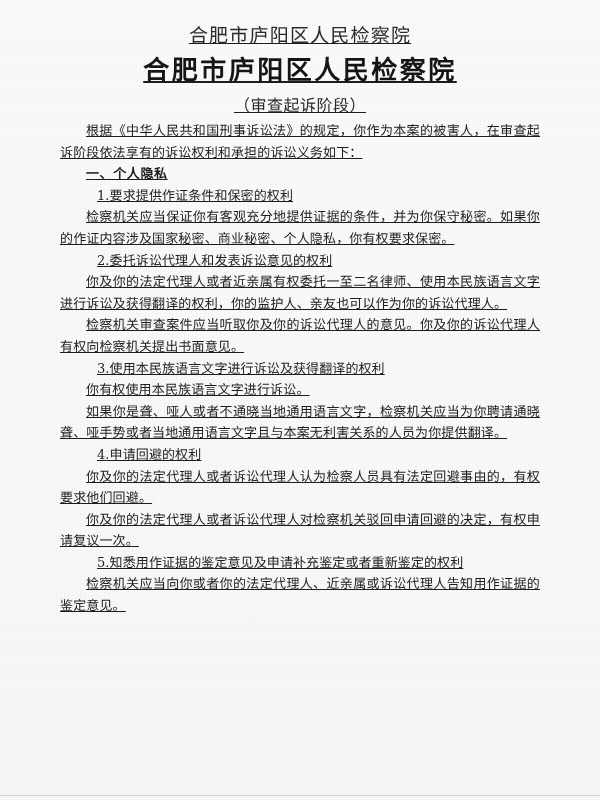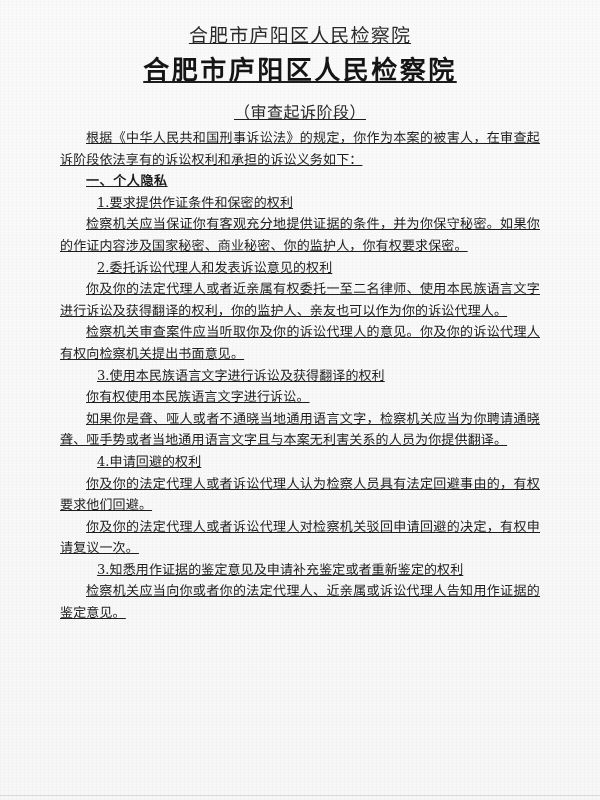--- a/index.html
+++ b/index.html
@@ -59,21 +59,21 @@
     font-weight: 700;
     letter-spacing: 2.5px;
     margin-top: 5px;
     color: #151515;
   }
   .stage-line {
     text-align: center;
     font-size: 16px;
     line-height: 24px;
     letter-spacing: 0.5px;
-    margin-top: 14px;
+    margin-top: 7px;
     color: #2a2a2a;
   }
 
   
   .body {
     margin-top: 2px;
   }
   .para {
     font-size: 13px;
     line-height: 21.6px;
@@ -106,27 +106,27 @@
   <div class="org-line">合肥市庐阳区人民检察院</div>
 
   <div class="doc-title">合肥市庐阳区人民检察院</div>
 
   <div class="stage-line">（审查起诉阶段）</div>
 
   <div class="body" id="body-content">
       <p class="para indent">根据《中华人民共和国刑事诉讼法》的规定，你作为本案的被害人，在审查起诉阶段依法享有的诉讼权利和承担的诉讼义务如下：</p>
       <p class="para section">一、个人隐私</p>
       <p class="para item">1.要求提供作证条件和保密的权利</p>
-      <p class="para indent">检察机关应当保证你有客观充分地提供证据的条件，并为你保守秘密。如果你的作证内容涉及国家秘密、商业秘密、你的监护人，你有权要求保密。</p>
+      <p class="para indent">检察机关应当保证你有客观充分地提供证据的条件，并为你保守秘密。如果你的作证内容涉及国家秘密、商业秘密、个人隐私，你有权要求保密。</p>
       <p class="para item">2.委托诉讼代理人和发表诉讼意见的权利</p>
       <p class="para indent">你及你的法定代理人或者近亲属有权委托一至二名律师、使用本民族语言文字进行诉讼及获得翻译的权利，你的监护人、亲友也可以作为你的诉讼代理人。</p>
       <p class="para indent">检察机关审查案件应当听取你及你的诉讼代理人的意见。你及你的诉讼代理人有权向检察机关提出书面意见。</p>
       <p class="para item">3.使用本民族语言文字进行诉讼及获得翻译的权利</p>
       <p class="para indent">你有权使用本民族语言文字进行诉讼。</p>
       <p class="para indent">如果你是聋、哑人或者不通晓当地通用语言文字，检察机关应当为你聘请通晓聋、哑手势或者当地通用语言文字且与本案无利害关系的人员为你提供翻译。</p>
       <p class="para item">4.申请回避的权利</p>
       <p class="para indent">你及你的法定代理人或者诉讼代理人认为检察人员具有法定回避事由的，有权要求他们回避。</p>
       <p class="para indent">你及你的法定代理人或者诉讼代理人对检察机关驳回申请回避的决定，有权申请复议一次。</p>
-      <p class="para item">3.知悉用作证据的鉴定意见及申请补充鉴定或者重新鉴定的权利</p>
+      <p class="para item">5.知悉用作证据的鉴定意见及申请补充鉴定或者重新鉴定的权利</p>
       <p class="para indent">检察机关应当向你或者你的法定代理人、近亲属或诉讼代理人告知用作证据的鉴定意见。</p>
     </div>
 
 </div>
 
 </body></html>

